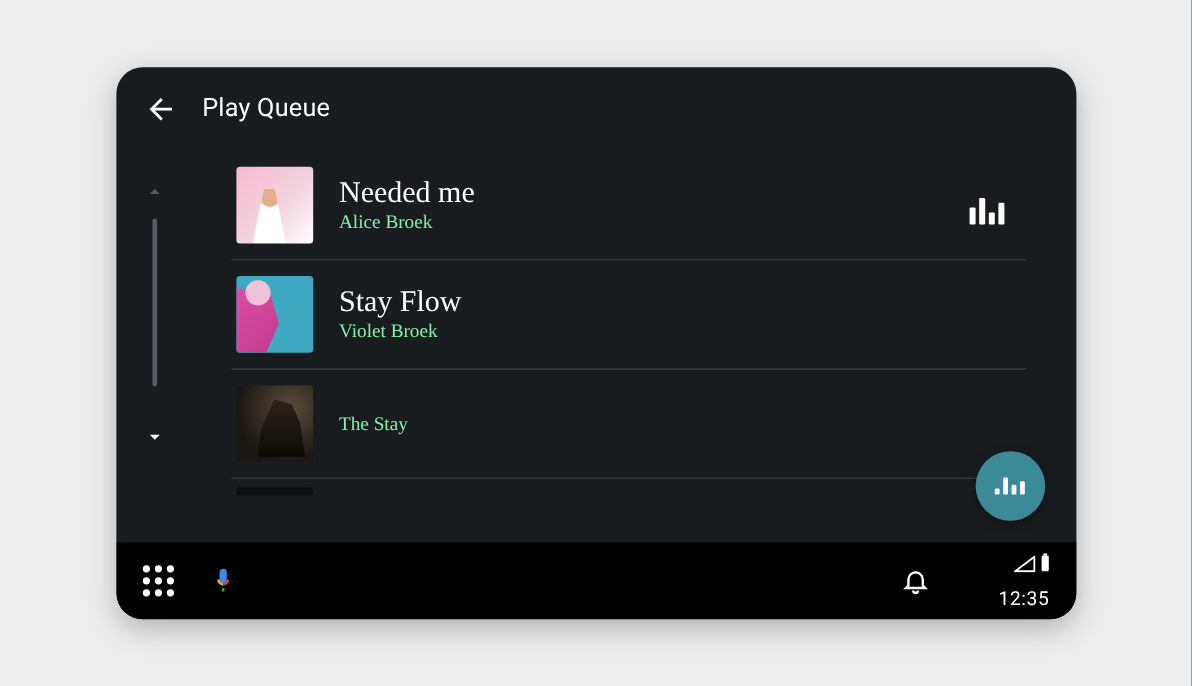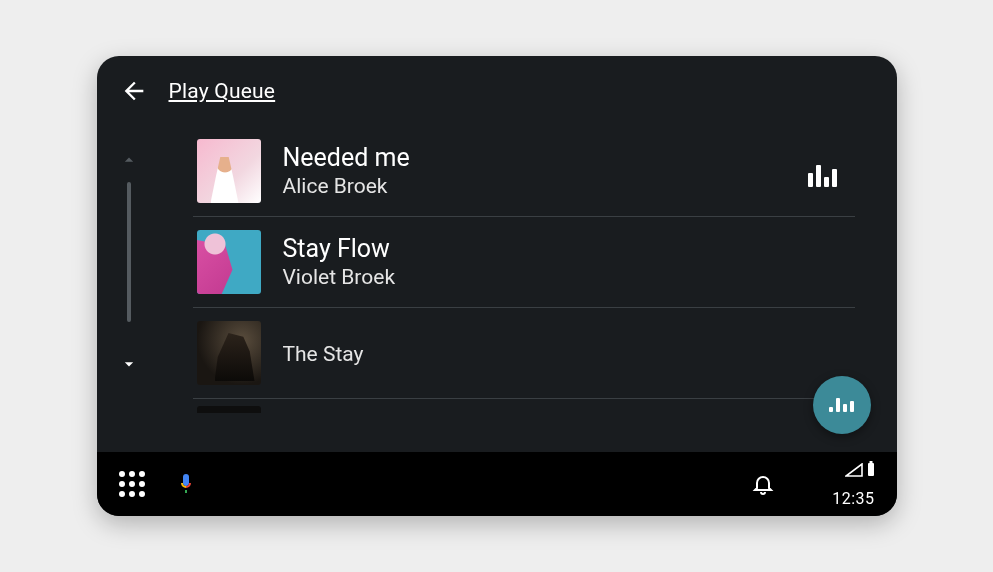--- a/index.html
+++ b/index.html
@@ -36,21 +36,20 @@
     align-items: center;
     justify-content: center;
     cursor: pointer;
   }
   .back-btn svg { fill: #ffffff; }
   .title {
     color: #fff;
     font-size: 21px;
     font-weight: 400;
     letter-spacing: 0.2px;
-    text-decoration: underline;
   }
   .content {
     flex: 1;
     display: flex;
     overflow: hidden;
     padding-left: 8px;
   }
   .scroll-col {
     width: 48px;
     display: flex;
@@ -72,40 +71,41 @@
     width: 4px;
     height: 140px;
     background: #555b60;
     border-radius: 2px;
     margin: 10px 0 30px 0;
   }
   .list {
     flex: 1;
     padding: 10px 42px 0 40px;
     overflow: hidden;
+    font-family: Liberation Serif, serif;
   }
   .row {
     display: flex;
     align-items: center;
     padding: 13px 4px;
     border-bottom: 1px solid #3a3f43;
     gap: 22px;
     cursor: pointer;
   }
   .thumb {
     width: 64px;
     height: 64px;
     border-radius: 3px;
     flex-shrink: 0;
     position: relative;
     overflow: hidden;
   }
   .meta { flex: 1; min-width: 0; }
   .track-title { color: #fff; font-size: 25px; font-weight: 400; line-height: 1.15; }
-  .track-artist { color: #e5e5e5; font-size: 21px; font-weight: 400; margin-top: 2px; }
+  .track-artist { color: #86efac; font-size: 16px; font-weight: 400; margin-top: 2px; }
   .now-playing {
     width: 32px;
     height: 32px;
     display: flex;
     align-items: flex-end;
     justify-content: center;
     gap: 3px;
     margin-right: 12px;
   }
   .now-playing span {

